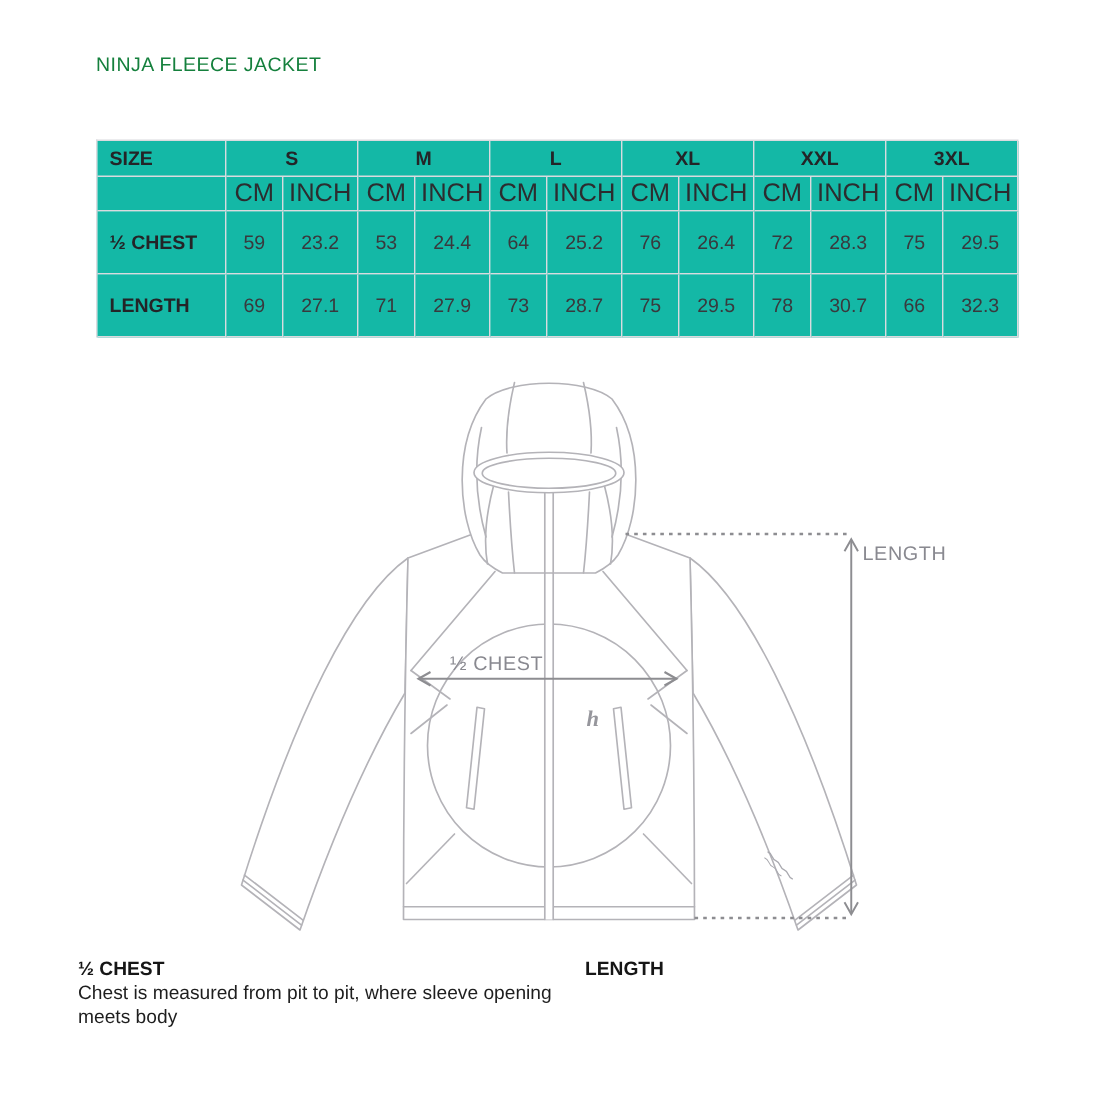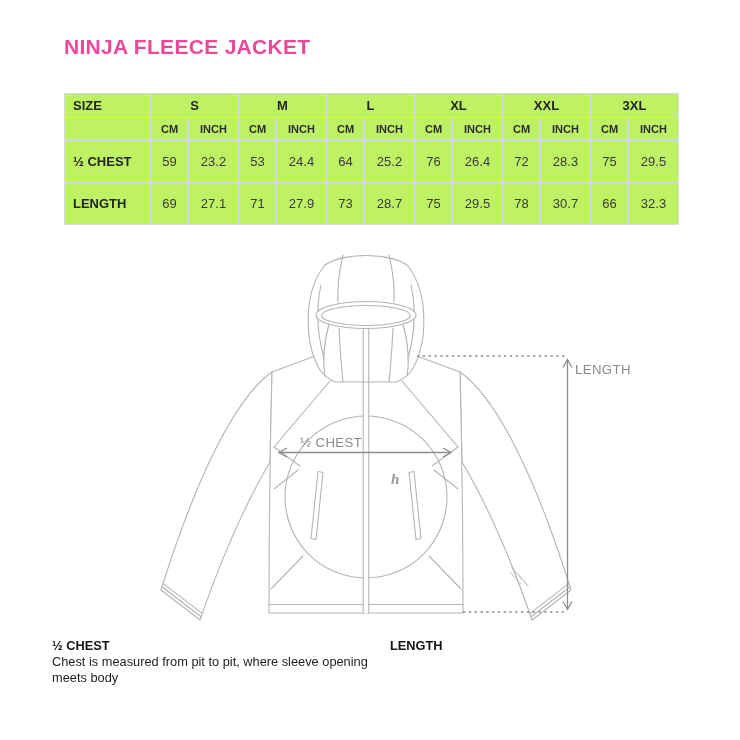--- a/index.html
+++ b/index.html
@@ -1,33 +1,33 @@
 <!DOCTYPE html>
 <html><head>
 <meta charset="utf-8">
 <style>
   html,body{margin:0;padding:0;background:#ffffff;}
   body{font-family:"Liberation Sans", sans-serif;}
   .page{position:relative;width:740px;height:740px;background:#ffffff;overflow:hidden;}
 
-  .title{position:absolute;left:64px;top:35px;font-size:21px;font-weight:700;
-         letter-spacing:.3px;color:#ec4899;}
+  .title{position:absolute;left:64px;top:35px;font-size:13px;font-weight:400;
+         letter-spacing:.3px;color:#15803d;}
 
   
   .size-table{position:absolute;left:64px;top:93px;display:grid;
     grid-template-columns:86px repeat(6, 38px 50px);
     grid-template-rows:24px 23px 42px 42px;
     border-top:1px solid #dadade;border-left:1px solid #dadade;
     font-size:13px;color:#39393d;}
   .st-cell{border-right:1px solid #dadade;border-bottom:1px solid #dadade;
-    display:flex;align-items:center;justify-content:center;background:#bef264;}
+    display:flex;align-items:center;justify-content:center;background:#14b8a6;}
   .st-size{grid-column:span 2;font-weight:700;color:#242427;}
   .st-corner{justify-content:flex-start;padding-left:8px;font-weight:700;color:#242427;}
   .st-left{justify-content:flex-start;padding-left:8px;}
-  .st-unit{font-weight:700;font-size:11px;color:#2c2c2f;text-align:center;}
+  .st-unit{font-weight:400;font-size:17px;color:#2c2c2f;text-align:center;}
   .st-label{font-weight:700;color:#242427;}
 
   
   .diagram-svg{position:absolute;left:0;top:0;width:740px;height:740px;}
 
   
   .footnote{position:absolute;top:638px;width:332px;font-size:12.8px;
     line-height:16px;color:#1e1e1e;}
   .footnote .fn-head{font-weight:700;color:#161616;}
   .fn-chest{left:52px;}

